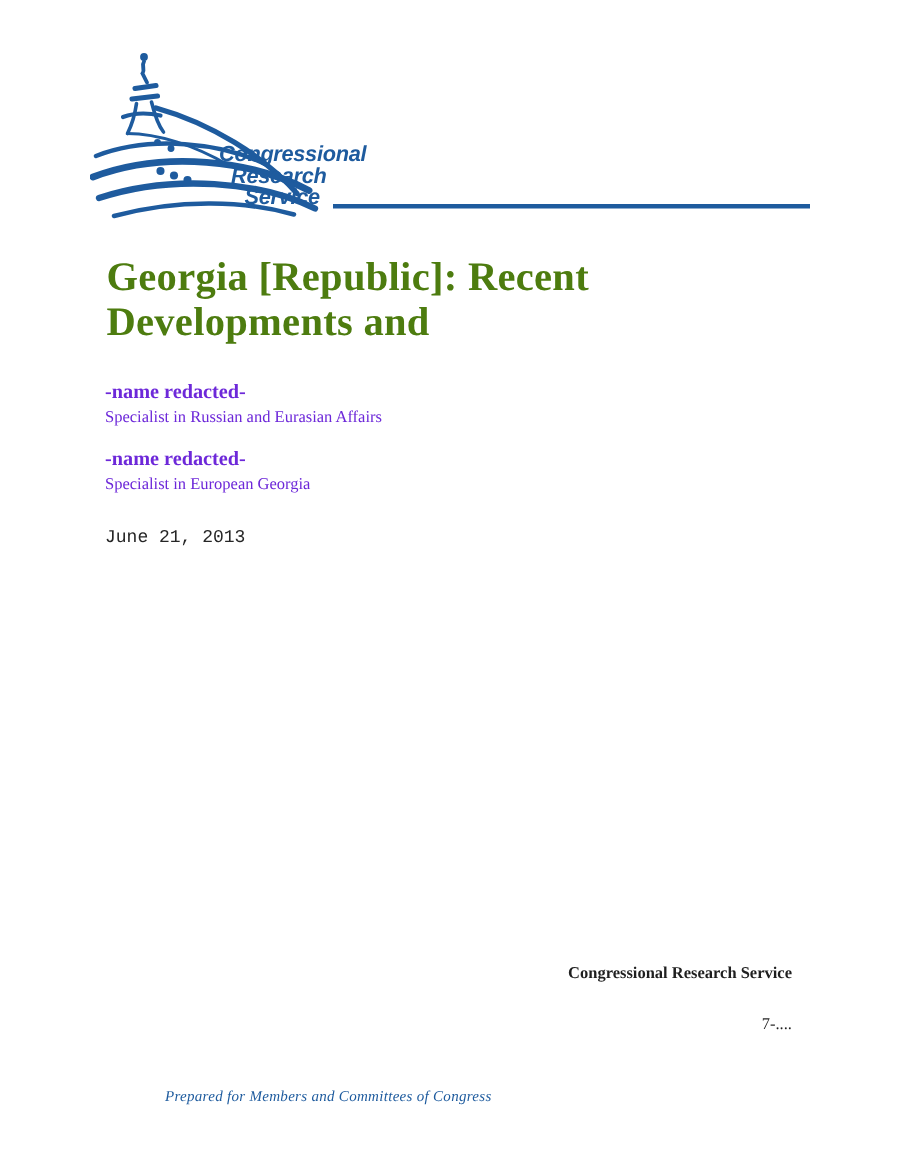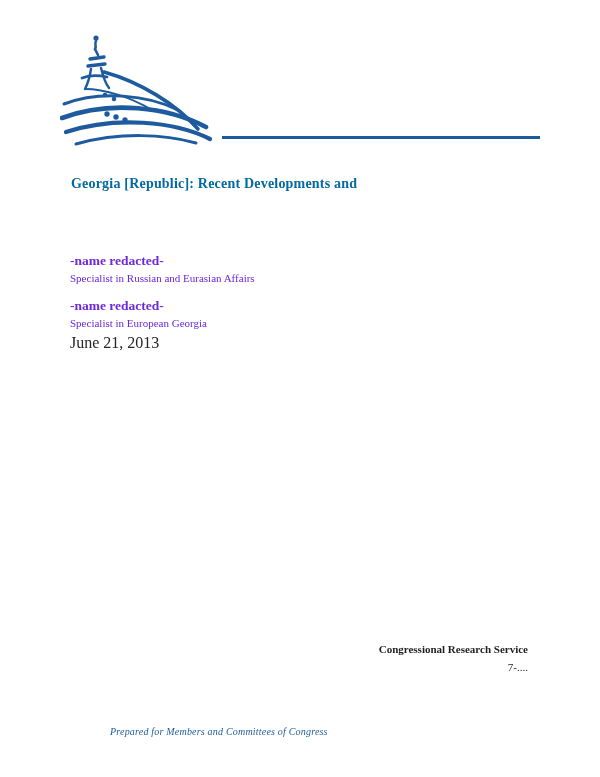--- a/index.html
+++ b/index.html
@@ -45,24 +45,24 @@
     height: 2.6px;
     background: #1e5b9e;
   }
 
   
   .title {
     position: absolute;
     left: 71px;
     top: 169px;
     width: 480px;
-    font-size: 14px;
+    font-size: 27px;
     font-weight: bold;
     line-height: 30px;
-    color: #0369a1;
+    color: #4d7c0f;
     letter-spacing: 0.2px;
   }
 
   
   .authors {
     position: absolute;
     left: 70px;
     top: 252px;
     color: #6d28d9;
   }
@@ -72,36 +72,37 @@
     line-height: 17.5px;
   }
   .author-role {
     font-size: 11px;
     line-height: 17.5px;
     margin-bottom: 10px;
   }
   .date-line {
     position: absolute;
     left: 70px;
-    top: 334px;
-    font-size: 16px;
+    top: 351px;
+    font-size: 12px;
     color: #262626;
+    font-family: Liberation Mono, monospace;
   }
 
   
   .contact {
     position: absolute;
     top: 642px;
     right: 72px;
     text-align: right;
     color: #1f1f1f;
     font-size: 11px;
     line-height: 15px;
   }
-  .contact .org { font-weight: bold; margin-bottom: 3px; }
+  .contact .org { font-weight: bold; margin-bottom: 19px; }
 
   
   .footer-banner {
     position: absolute;
     left: 70px;
     top: 703px;
     width: 472px;
     display: flex;
     align-items: center;
     color: #1e5b9e;
@@ -158,20 +159,25 @@
       <circle cx="56" cy="91" r="2.7" fill="#1e5b9e" stroke="none"></circle>
       <circle cx="65" cy="94" r="2.7" fill="#1e5b9e" stroke="none"></circle>
 
       <path d="M4 78 C40 64 88 69 118 84" stroke-width="3"></path>
       <path d="M2 92 C50 74 108 81 146 101" stroke-width="4.6"></path>
       <path d="M6 106 C55 90 114 95 150 113" stroke-width="4.2"></path>
       <path d="M16 118 C60 106 104 108 136 117" stroke-width="3"></path>
     </g>
   </svg>
 
+  <div class="logo-text">
+    <div class="l1">Congressional</div>
+    <div class="l2">Research</div>
+    <div class="l3">Service</div>
+  </div>
 
   <div class="header-rule"></div>
 
   <h1 class="title">
     <div>Georgia [Republic]: Recent Developments and</div>
   </h1>
 
   <div class="authors">
     <div>
       <div class="author-name">-name redacted-</div>

